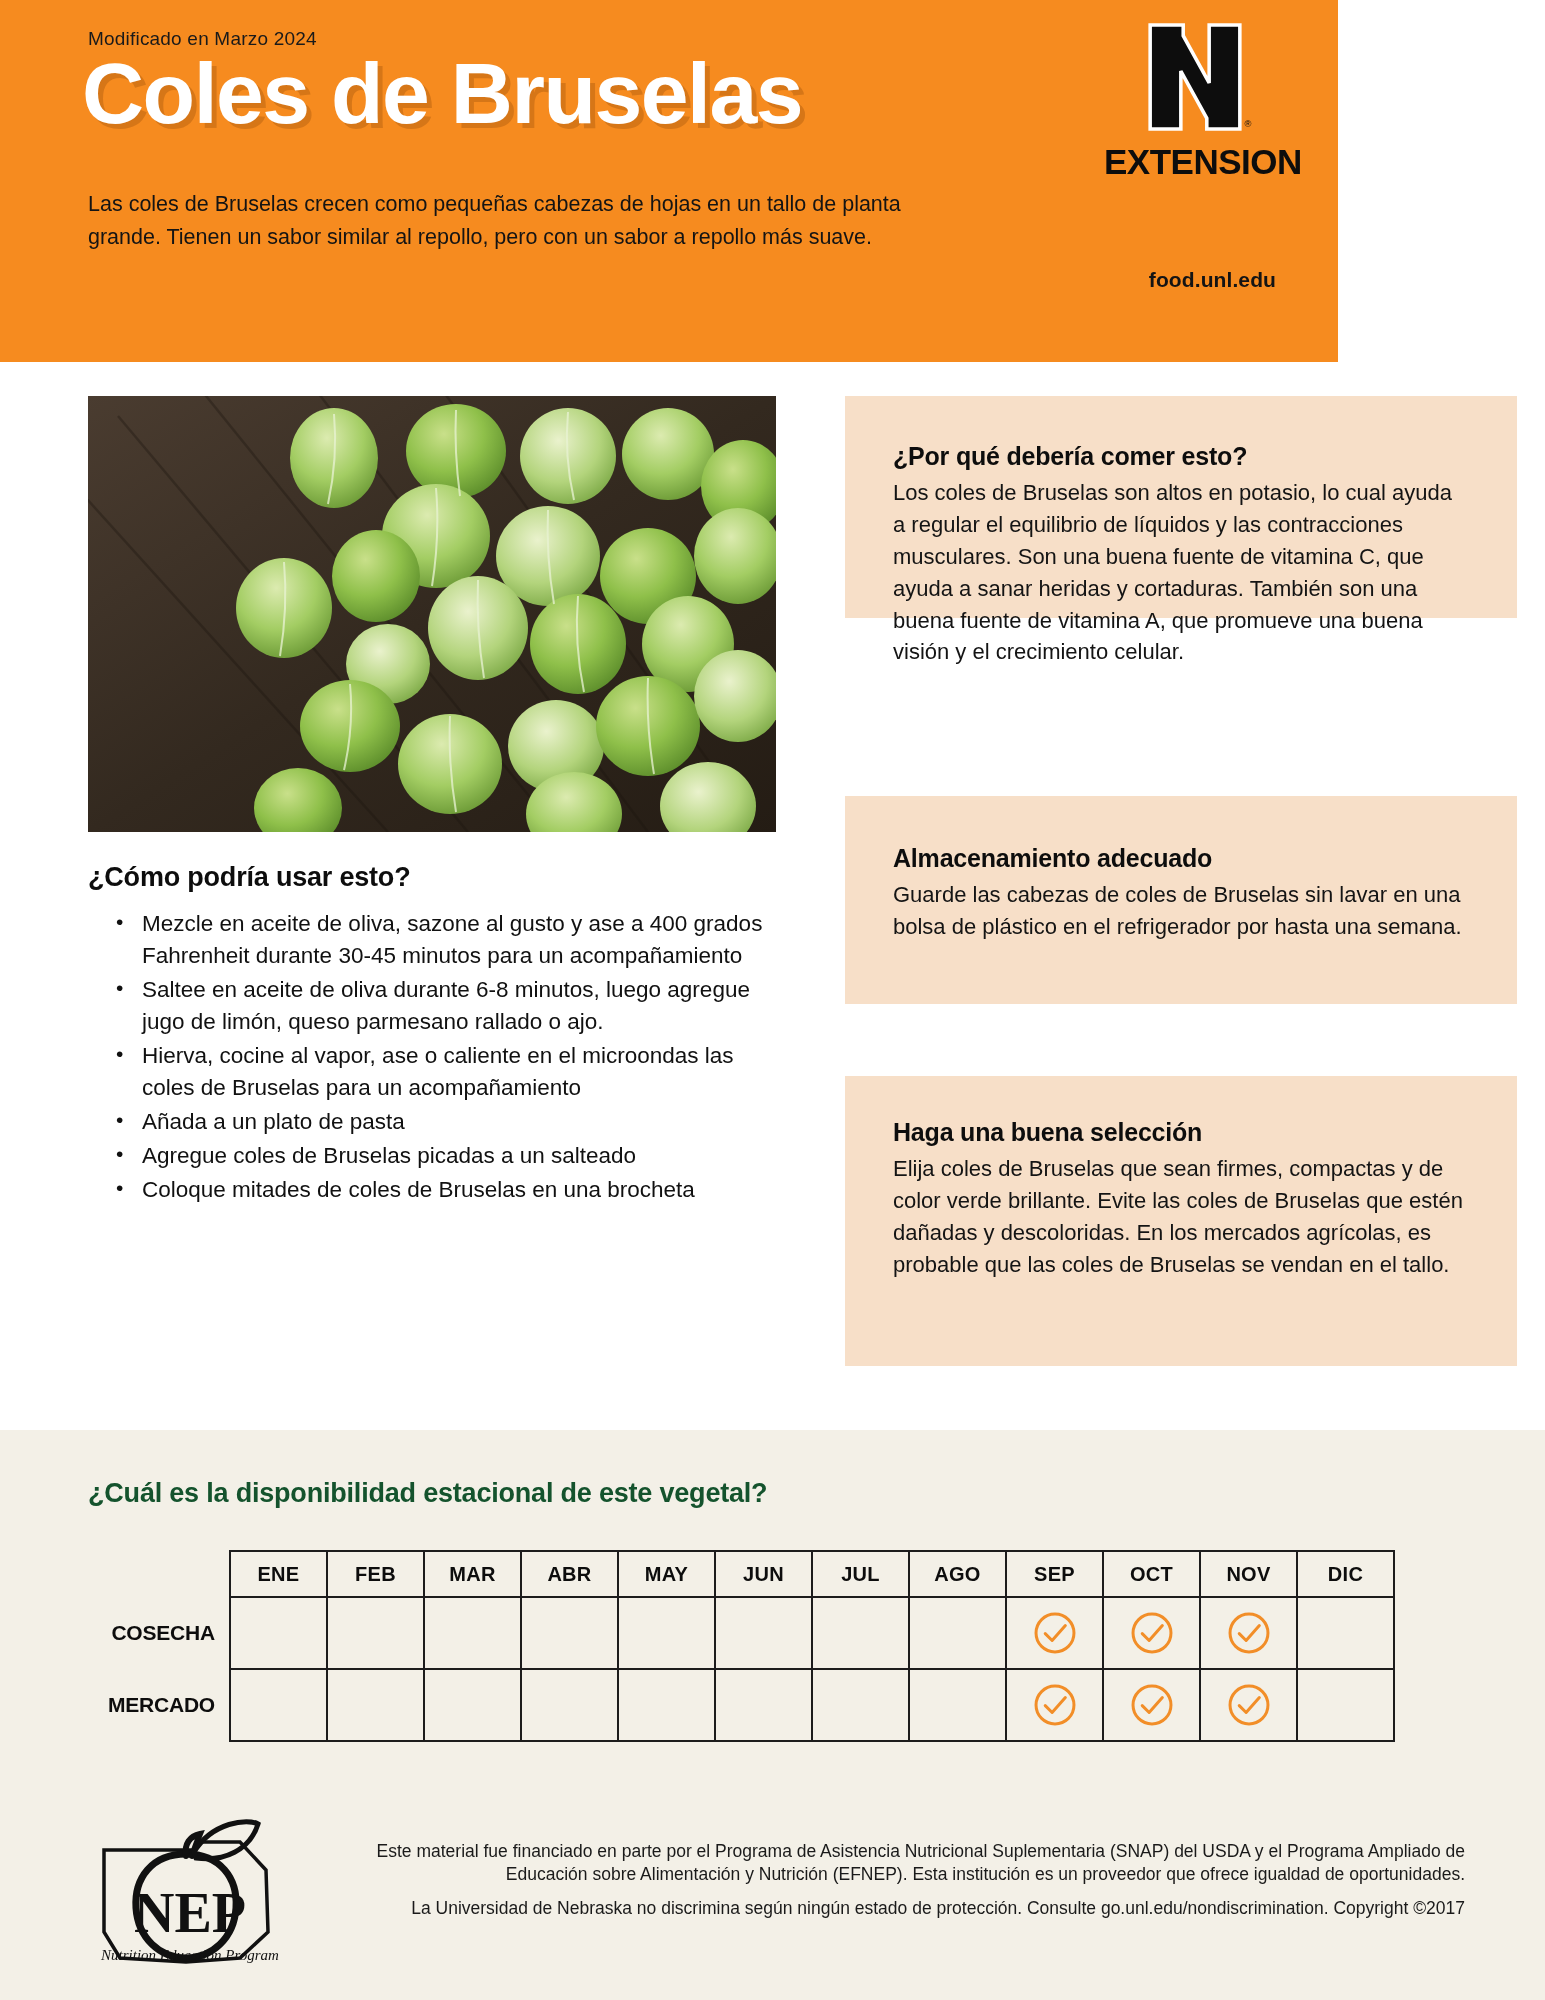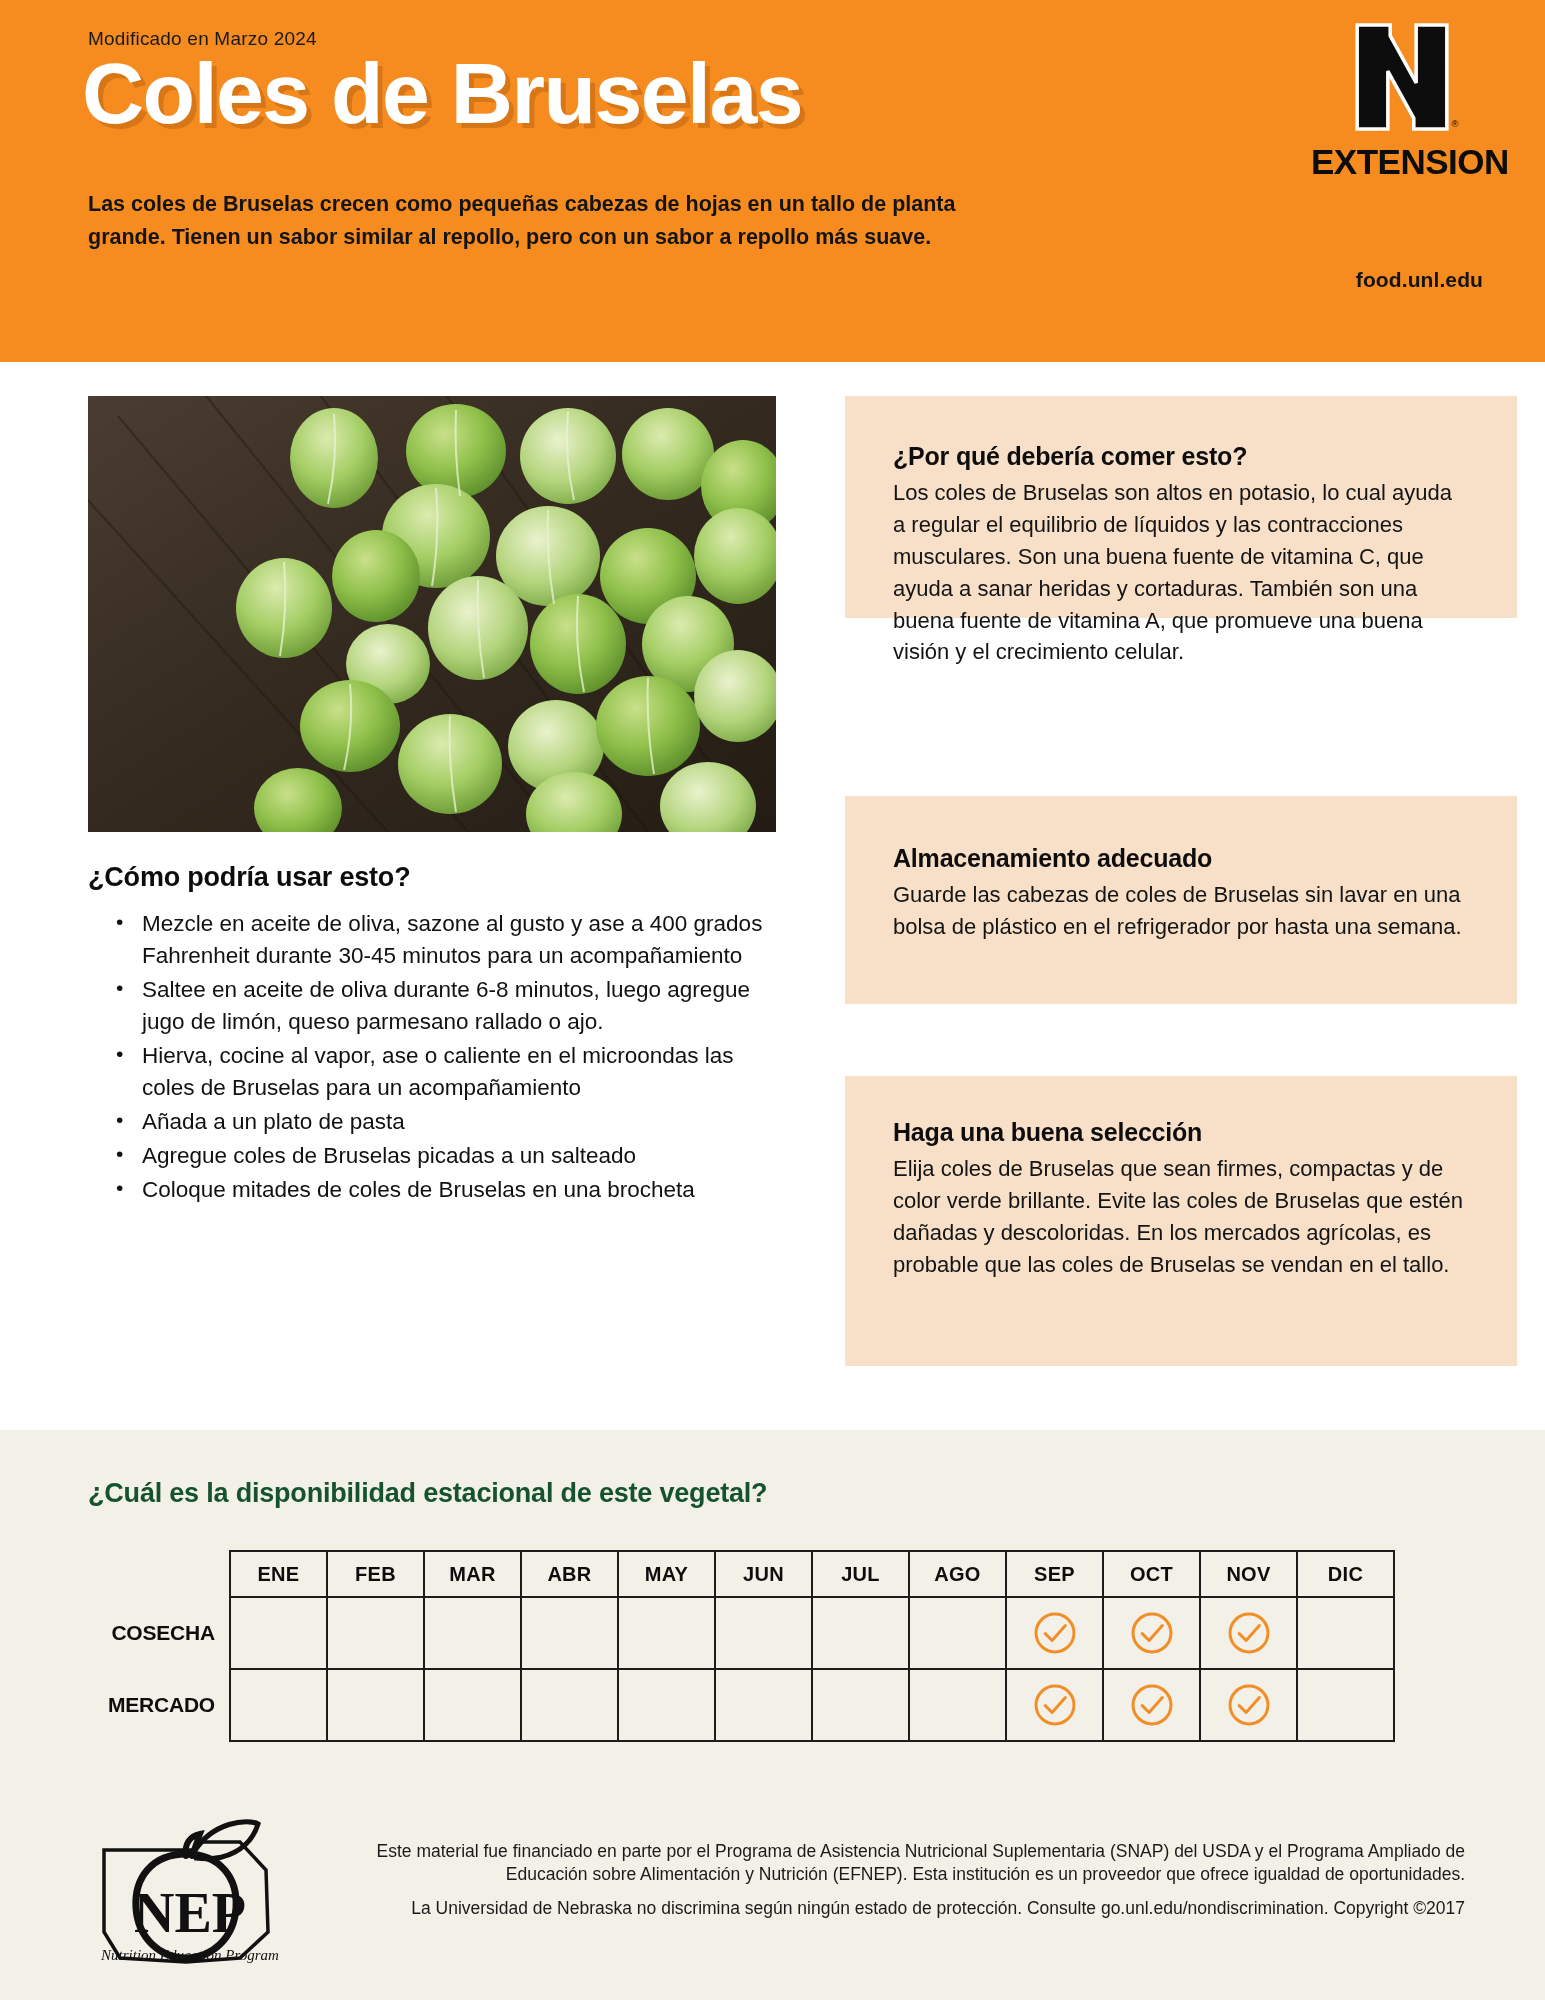--- a/index.html
+++ b/index.html
@@ -7,38 +7,38 @@
     width: 1545px; height: 2000px;
     background: #ffffff;
     font-family: "Liberation Sans", sans-serif;
     overflow: hidden;
   }
   .page { position: relative; width: 1545px; height: 2000px; background: #fff; }
 
   
   .header {
     position: absolute; left: 0; top: 0;
-    width: 1545px; height: 362px;
+    width: 1338px; height: 362px;
     background: #F68B1F;
   }
   .modified-date {
     position: absolute; left: 88px; top: 28px;
     font-size: 19px; font-weight: 400; color: #1a1a1a;
     letter-spacing: 0.2px;
   }
   .main-title {
     position: absolute; left: 82px; top: 48px;
     font-size: 86px; font-weight: 700; color: #ffffff;
     letter-spacing: -1.5px; line-height: 1.05;
     text-shadow: 5px 5px 0 rgba(150,75,10,0.33);
   }
   .intro-text {
     position: absolute; left: 88px; top: 188px;
     width: 880px;
-    font-size: 21.5px; font-weight: 700; color: #141414;
+    font-size: 21.5px; font-weight: 400; color: #141414;
     line-height: 1.53;
   }
   
   .logo-block {
     position: absolute; right: 52px; top: 18px;
     width: 182px; text-align: center;
   }
   .n-mark { width: 118px; height: 118px; display: block; margin: 0 auto; }
   .ext-word {
     margin-top: 6px;

